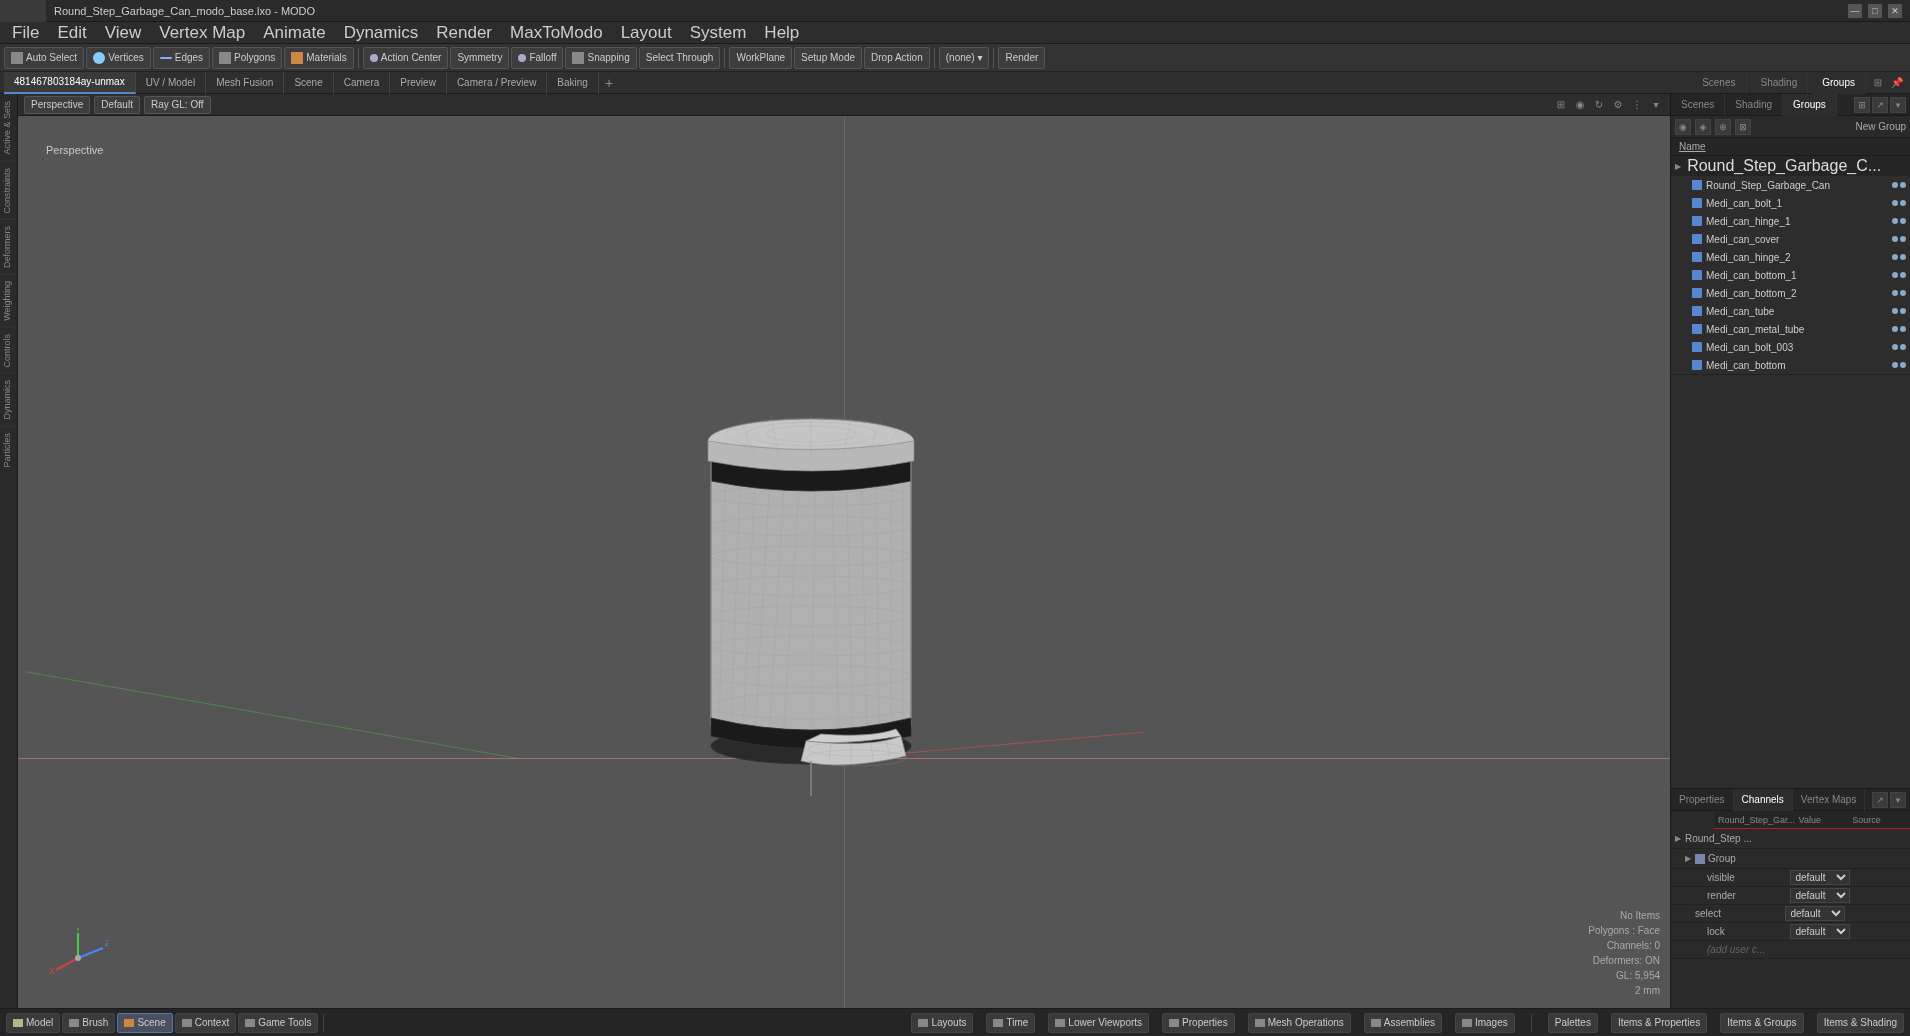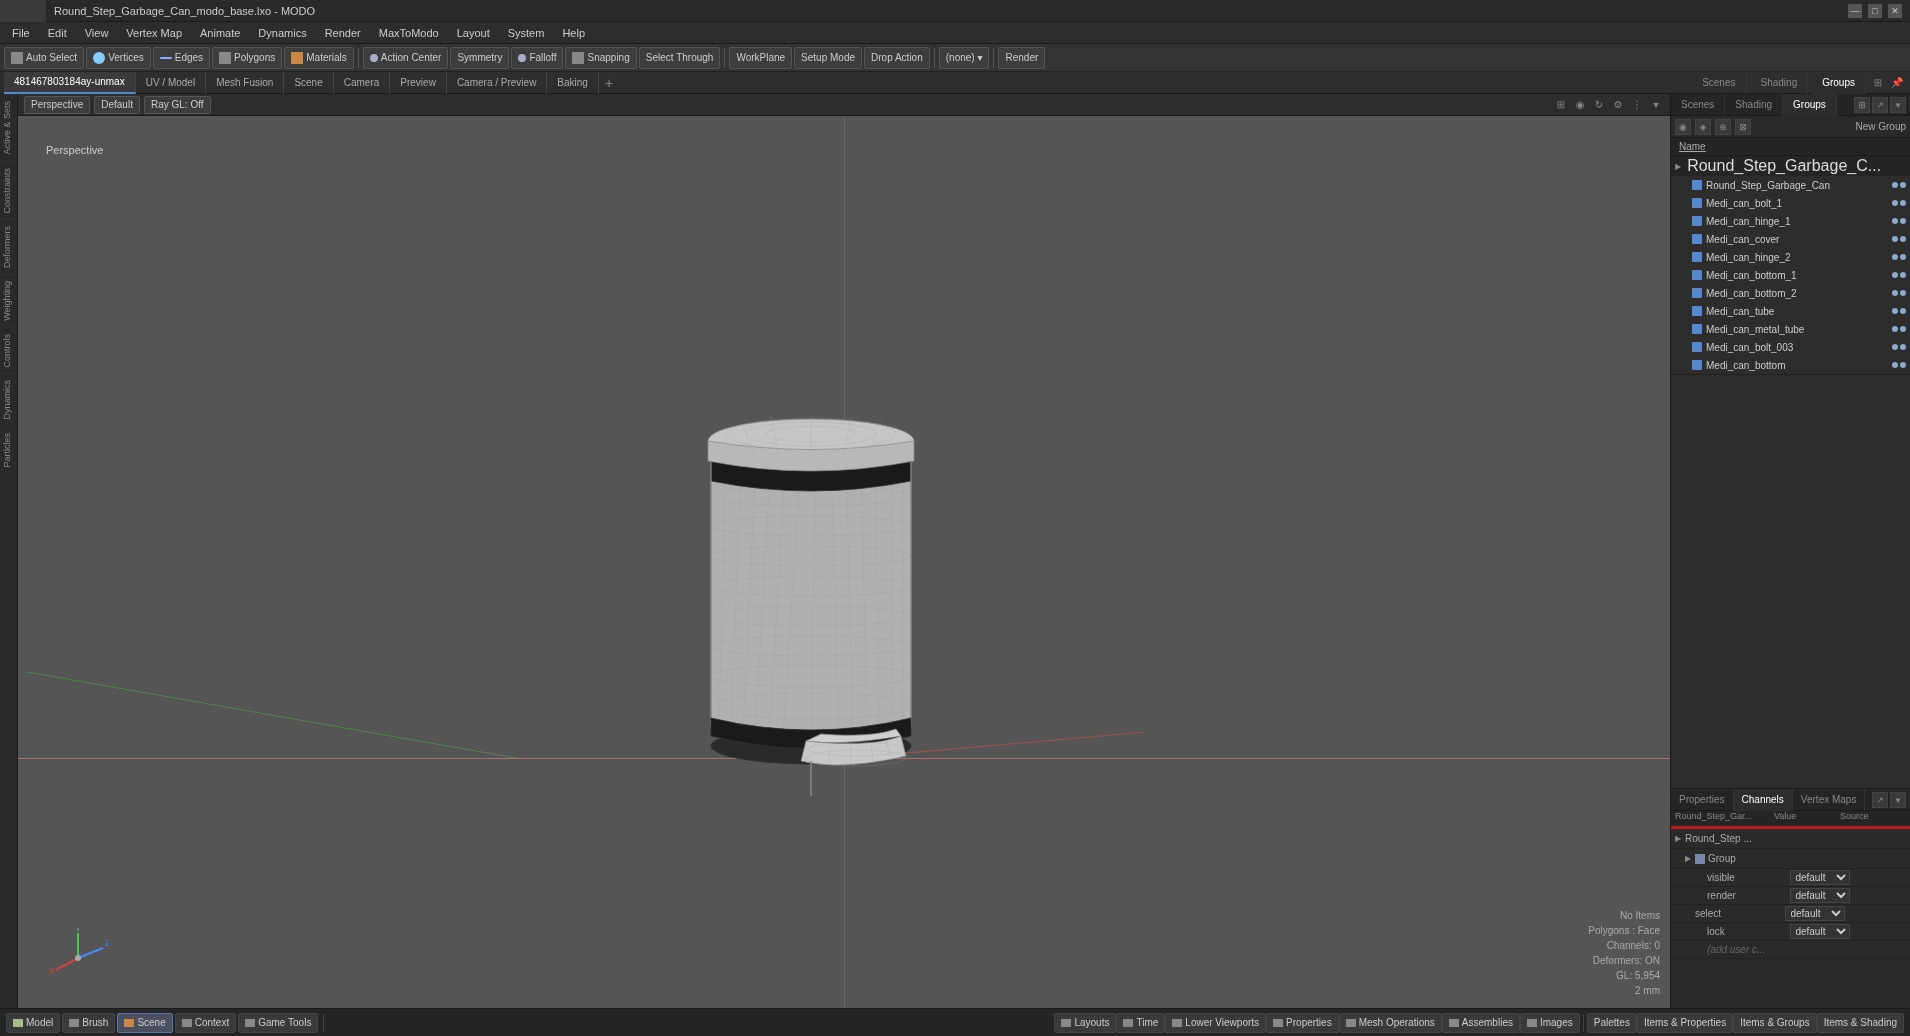--- a/index.html
+++ b/index.html
@@ -47,21 +47,21 @@
       height: 22px;
       background: #2d2d2d;
       display: flex;
       align-items: center;
       padding: 0 4px;
       border-bottom: 1px solid #1a1a1a;
       gap: 2px;
     }
     .menu-item {
       padding: 2px 8px;
-      font-size: 11px;
+      font-size: 17px;
       color: #ccc;
       cursor: pointer;
       border-radius: 2px;
     }
 
     
     #toolbar {
       height: 28px;
       background: #333;
       display: flex;
@@ -454,22 +454,24 @@
 
     
     #properties-table {
       flex: 1;
       overflow-y: auto;
     }
     .prop-header-row {
       height: 18px;
       background: #252525;
       display: flex;
+      align-items: center;
       padding: 0 4px;
-      border-bottom: 3px solid #b91c1c;
+      border-bottom: 1px solid #b91c1c;
+      margin-left: 43px;
     }
     .prop-header-cell {
       font-size: 9px;
       color: #888;
       flex: 1;
     }
     .prop-header-cell:first-child { flex: 1.5; }
     .prop-row {
       height: 18px;
       display: flex;
@@ -542,21 +544,21 @@
     }
     .bottom-separator {
       width: 1px;
       height: 18px;
       background: #444;
       margin: 0 3px;
     }
     #bottom-bar-right {
       margin-left: auto;
       display: flex;
-      gap: 0;
+      gap: 13px;
       align-items: center;
       padding-left: 32px;
     }
 
     
     ::-webkit-scrollbar { width: 6px; height: 6px; }
     ::-webkit-scrollbar-track { background: #222; }
     ::-webkit-scrollbar-thumb { background: #555; border-radius: 3px; }
 
     

